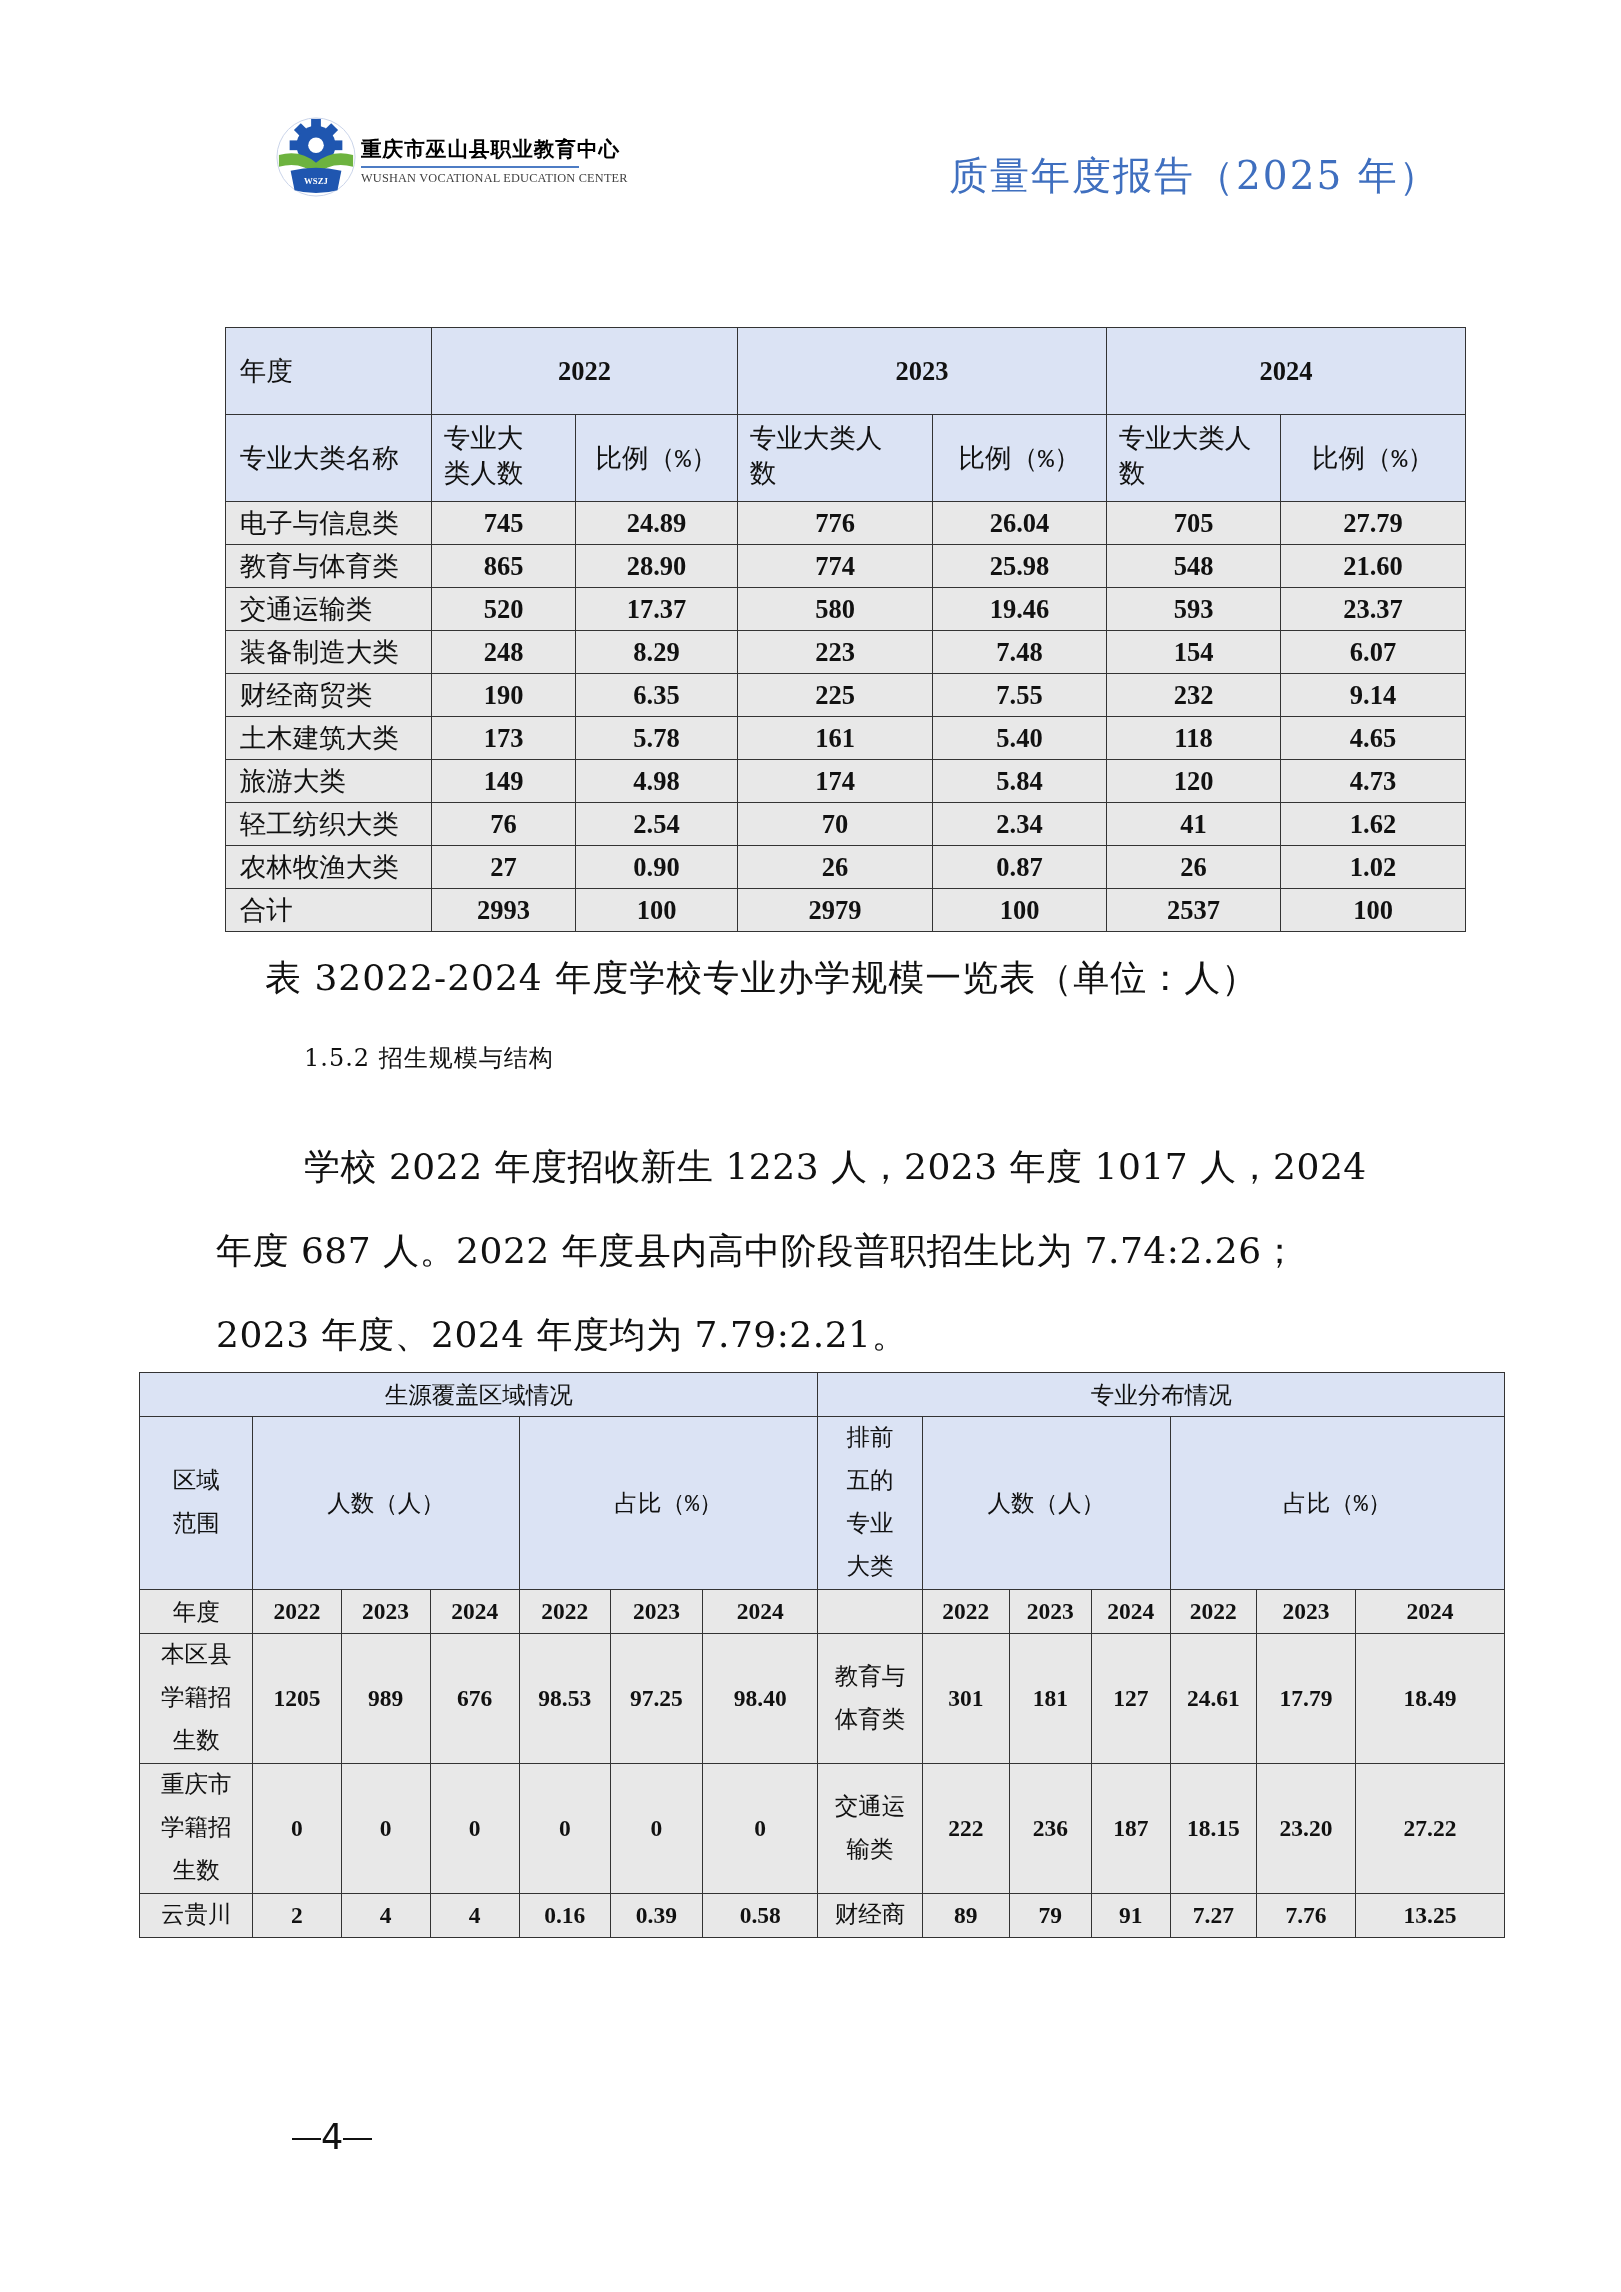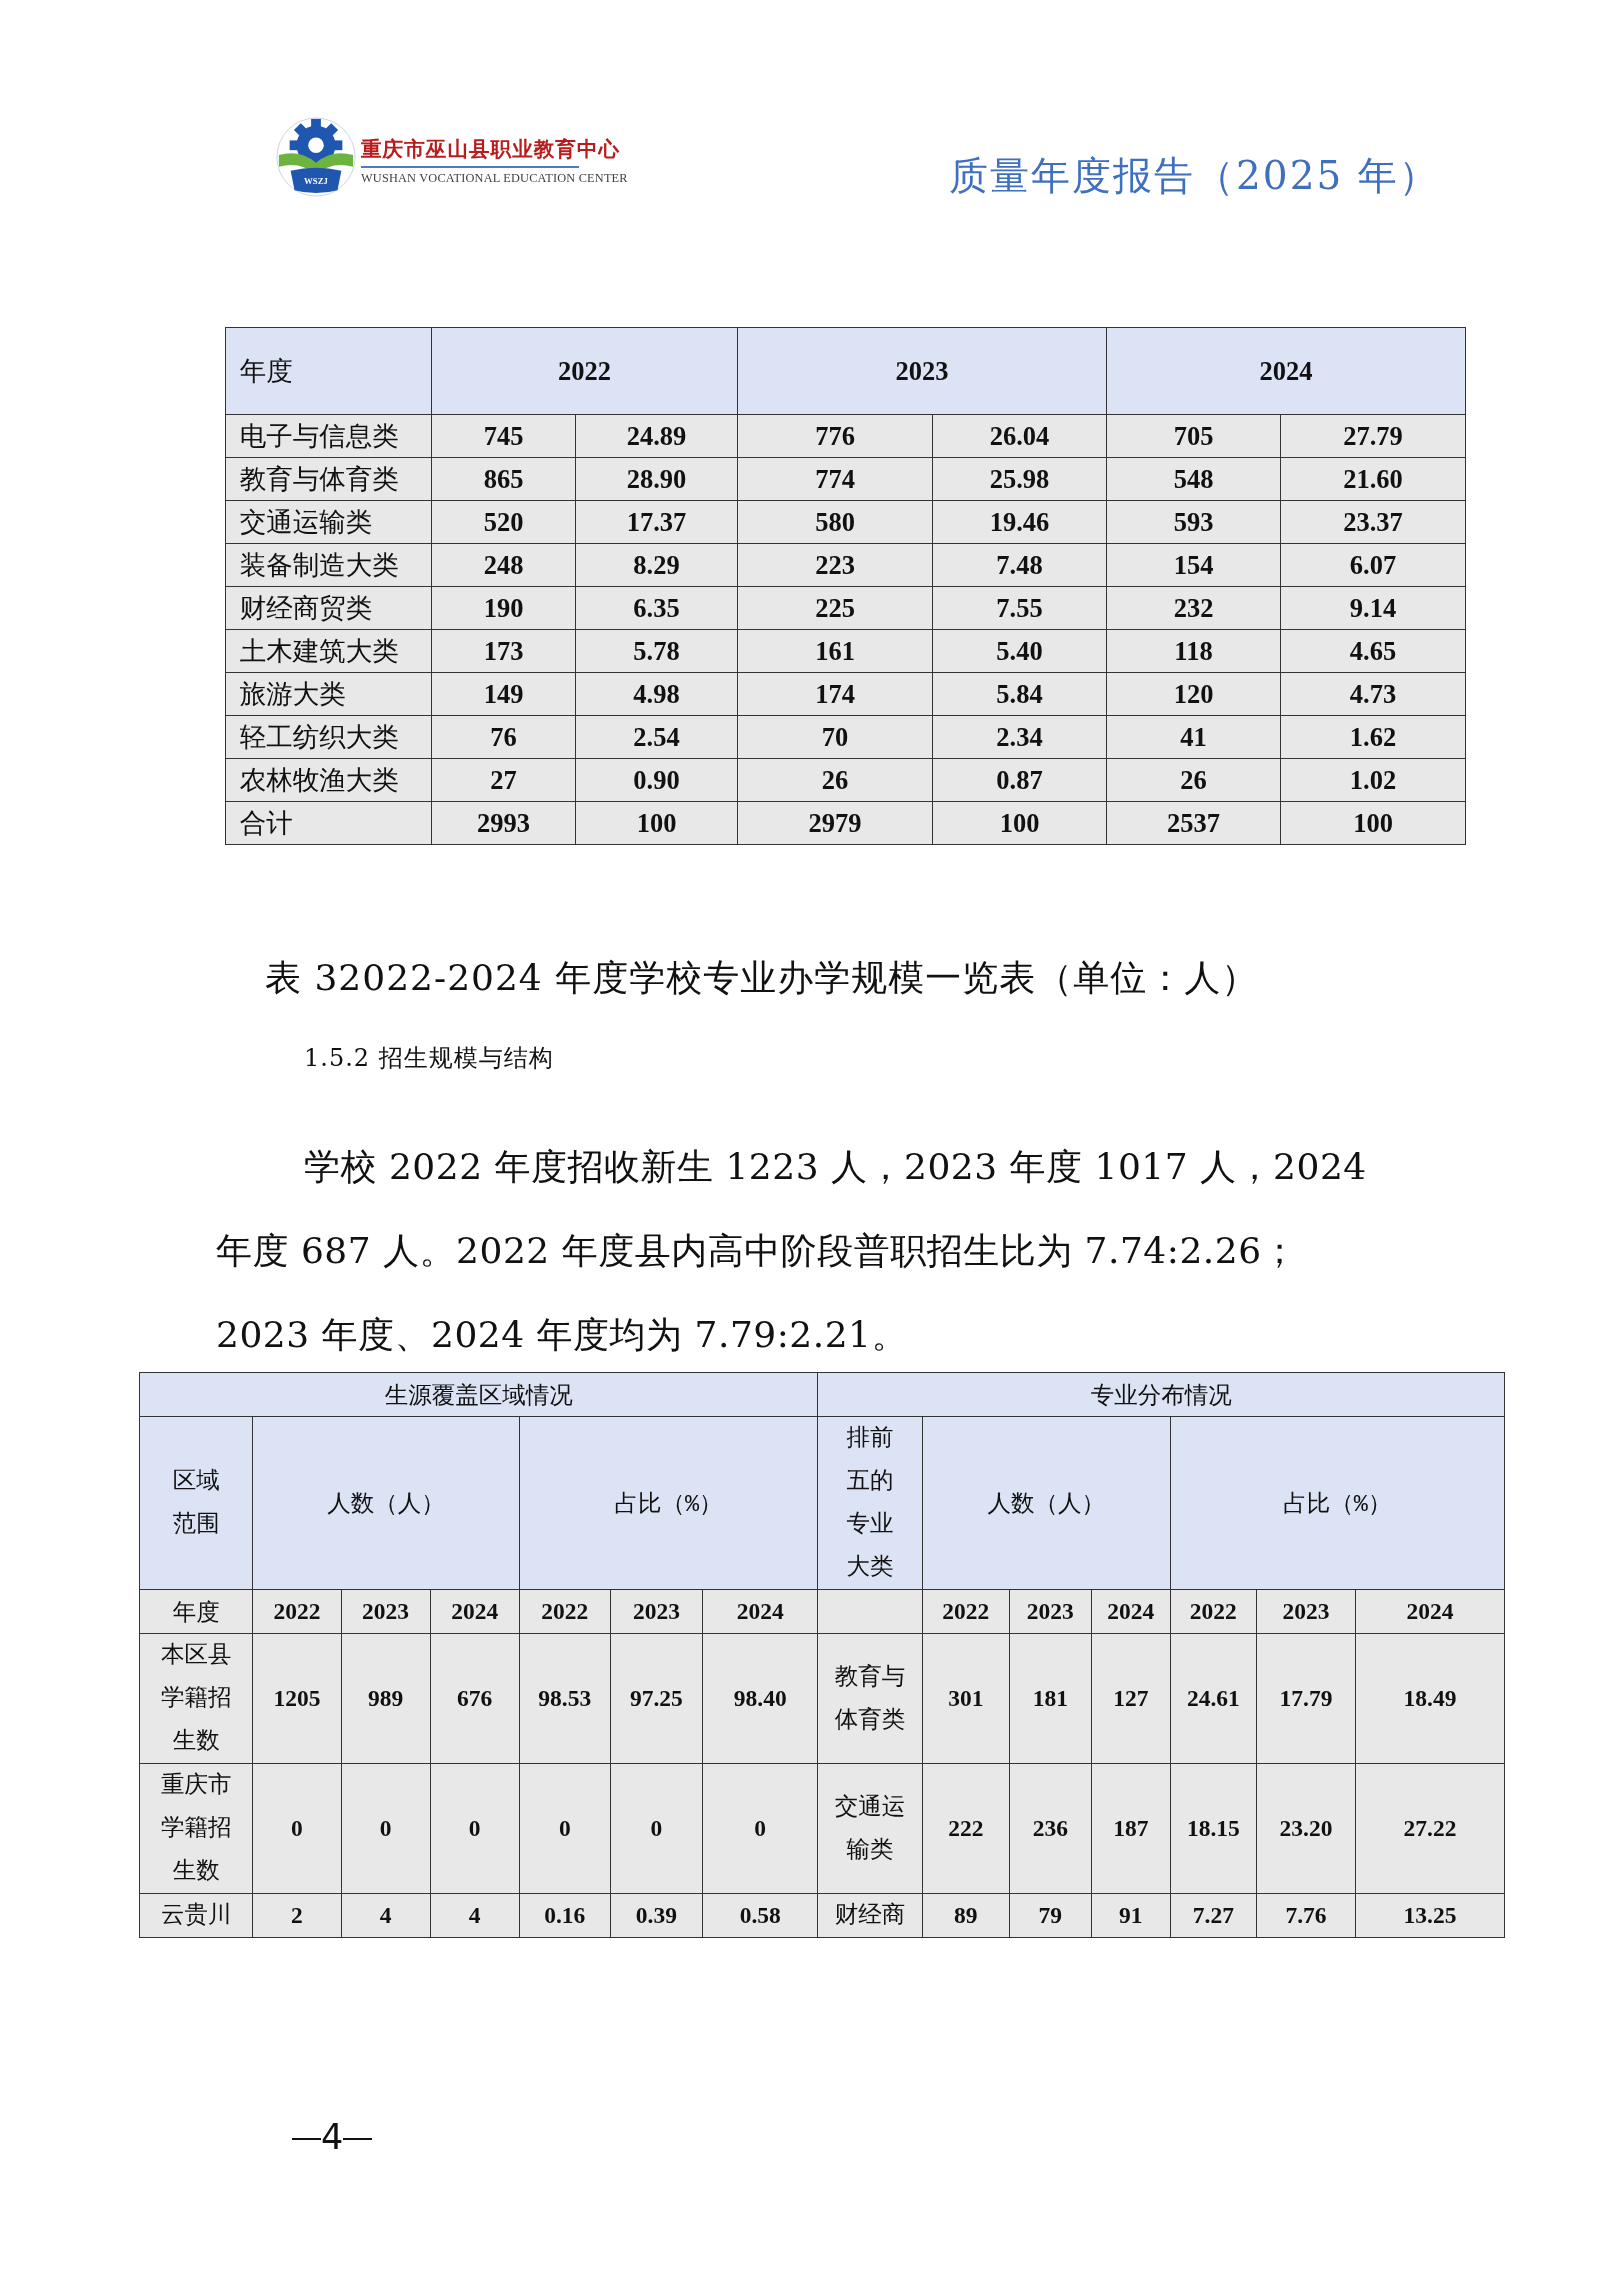--- a/index.html
+++ b/index.html
@@ -2,21 +2,21 @@
 <html><head>
 <meta charset="utf-8">
 <style>
   html, body { margin: 0; padding: 0; background: #ffffff; }
   body { width: 1621px; height: 2293px; position: relative; overflow: hidden;
          font-family: "Liberation Serif", "DejaVu Serif", serif; color: #111; }
 
   
   .logo { position: absolute; left: 271px; top: 116px; width: 90px; height: 82px; }
   .logo-text { position: absolute; left: 361px; top: 135px; }
-  .logo-cn { font-family: Liberation Mono, monospace; font-size: 20.6px; color: #b91c1c; font-weight: bold; letter-spacing: 1px; }
+  .logo-cn { font-family: Liberation Mono, monospace; font-size: 20.6px; color: #000000; font-weight: bold; letter-spacing: 1px; }
   .logo-line { height: 2px; background: #4d7cc4; width: 218px; margin: 2.9px 0 2.9px 0; }
   .logo-en { font-family: "Liberation Serif", serif; font-size: 12.3px; color: #404040; letter-spacing: 0.2px; white-space: nowrap; }
   .report-title { position: absolute; left: 949px; top: 149px; font-size: 39px; color: #3f6fbf;
                   font-family: "DejaVu Serif", serif; letter-spacing: 2px; white-space: nowrap; }
 
   
   table { border-collapse: collapse; position: absolute; }
   td { border: 1.8px solid #333; text-align: center; vertical-align: middle; padding: 0; }
   .hdr { background: #dbe3f4; }
   .body td { background: #e8e8e8; }
@@ -92,20 +92,38 @@
       <col style="width:174px">
       <col style="width:185px">
   </colgroup>
   <tbody>
       <tr class="r-year hdr">
     <td class="cn left hdr">年度</td>
     <td class="num hdr" colspan="2">2022</td>
     <td class="num hdr" colspan="2">2023</td>
     <td class="num hdr" colspan="2">2024</td>
   </tr>
+  <tr class="r-sub">
+    <td class="cn left hdr">专业大类名称</td>
+    <td class="cn hdr" style="text-align:left;padding-left:11.8px;line-height:35px">
+      <div>专业大</div>
+      <div>类人数</div>
+    </td>
+    <td class="cn hdr">比例（%）</td>
+    <td class="cn hdr" style="text-align:left;padding-left:11.8px;line-height:35px">
+      <div>专业大类人</div>
+      <div>数</div>
+    </td>
+    <td class="cn hdr">比例（%）</td>
+    <td class="cn hdr" style="text-align:left;padding-left:11.8px;line-height:35px">
+      <div>专业大类人</div>
+      <div>数</div>
+    </td>
+    <td class="cn hdr">比例（%）</td>
+  </tr>
   </tbody>
     <tbody class="body" id="t1-body">
       <tr>
         <td class="cn left">电子与信息类</td>
         <td class="num">745</td>
         <td class="num">24.89</td>
         <td class="num">776</td>
         <td class="num">26.04</td>
         <td class="num">705</td>
         <td class="num">27.79</td>

